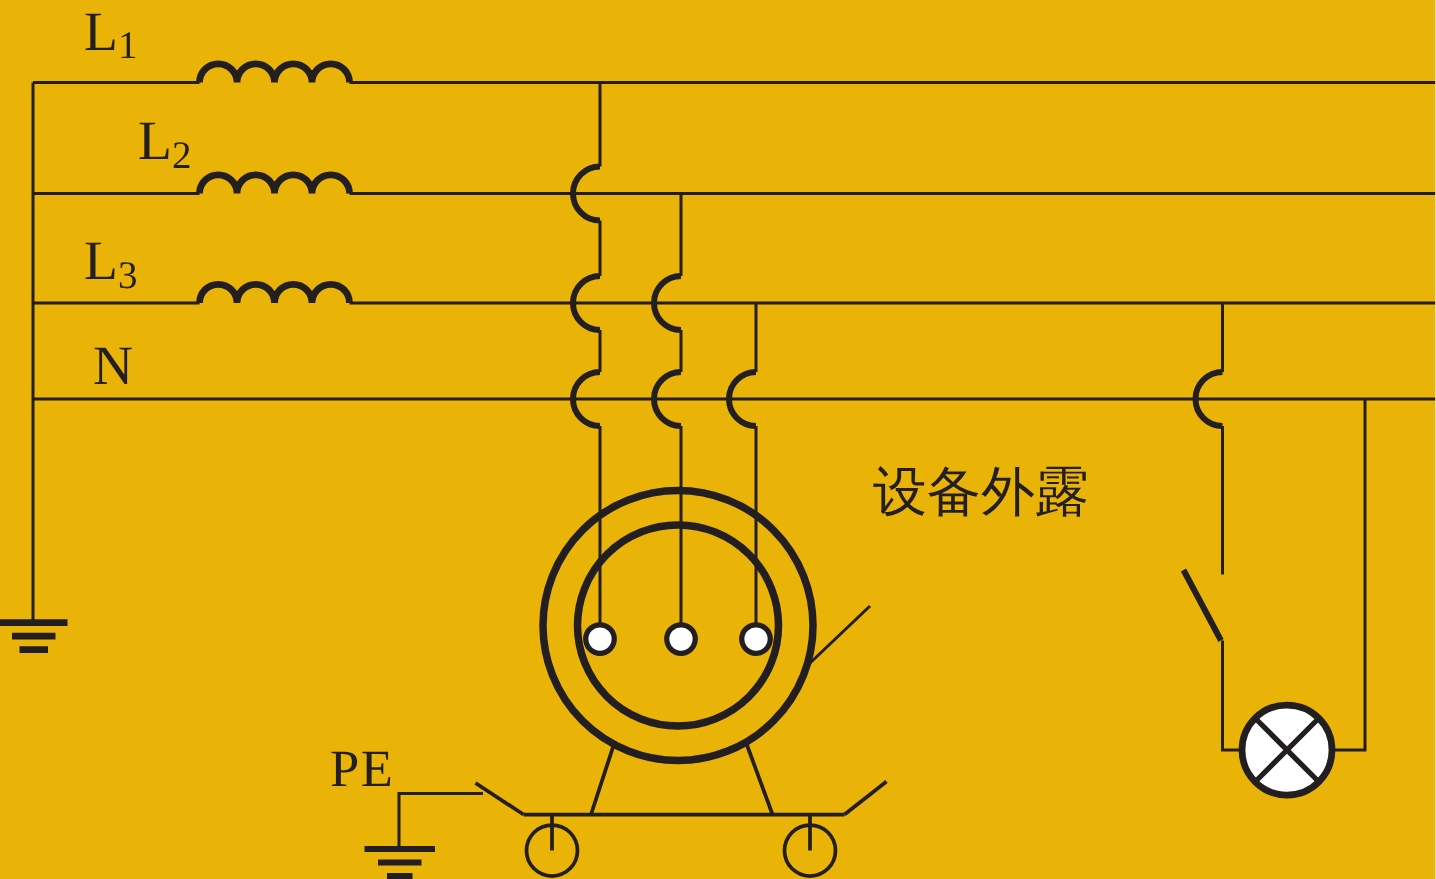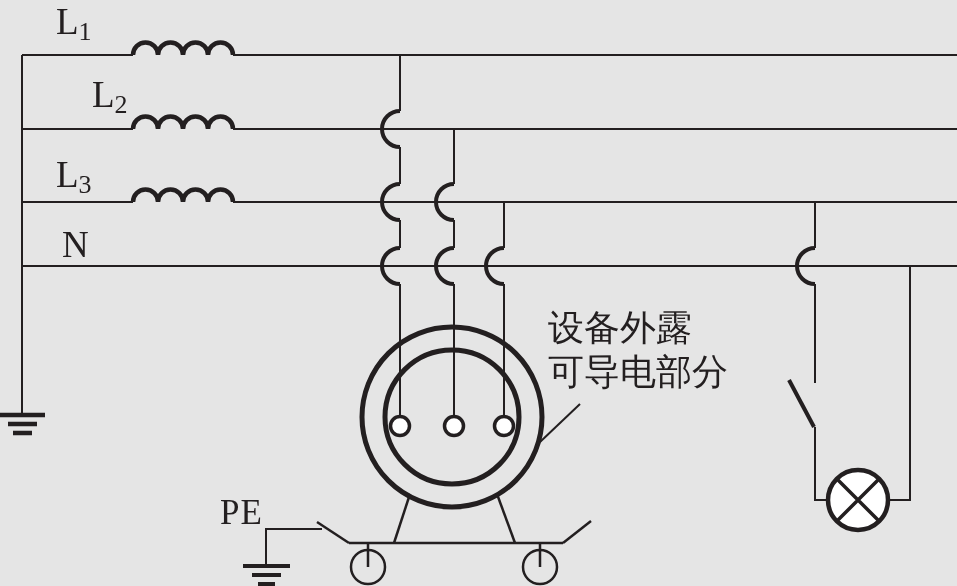--- a/index.html
+++ b/index.html
@@ -1,32 +1,32 @@
 <!DOCTYPE html>
 <html><head>
 <meta charset="utf-8">
 <style>
   html,body{margin:0;padding:0;background:#fff;}
   #stage{
     position:relative;
     width:957px;height:586px;
-    background:#e5e5e5;
+    background:#eab308;
     font-family:"Liberation Serif","DejaVu Serif",serif;
     color:#231f20;
     overflow:hidden;
   }
   #circuit-svg{position:absolute;left:0;top:0;}
   .lbl{position:absolute;line-height:1;white-space:nowrap;}
   .bus-label{font-size:37px;}
   .bus-label .sub{font-size:26px;vertical-align:-0.22em;}
   .pe-label{font-size:35px;letter-spacing:1px;}
   .note{
     font-size:36px;
     line-height:44px;
-    text-align:left;
+    text-align:center;
     width:212px;
   }
   .note div{white-space:nowrap;}
 </style>
 </head>
 <body>
 
 <div id="stage">
 
   <svg id="circuit-svg" width="957" height="586" viewBox="0 0 957 586">
@@ -132,16 +132,15 @@
   <div class="lbl bus-label" style="left:56px;top:76px;margin-left:36px;"><span>L</span><span class="sub">2</span></div>
 
   <div class="lbl bus-label" style="left:56px;top:156px;"><span>L</span><span class="sub">3</span></div>
 
   <div class="lbl bus-label" style="left:62px;top:226px;"><span>N</span><span class="sub"></span></div>
 
   <div class="lbl pe-label" style="left:220px;top:495px;text-align:center;">PE</div>
 
   <div class="lbl note" style="left:548px;top:306px;">
     <div>设备外露</div>
-    <div>可导电部分</div>
   </div>
 
 </div>
 
 </body></html>

